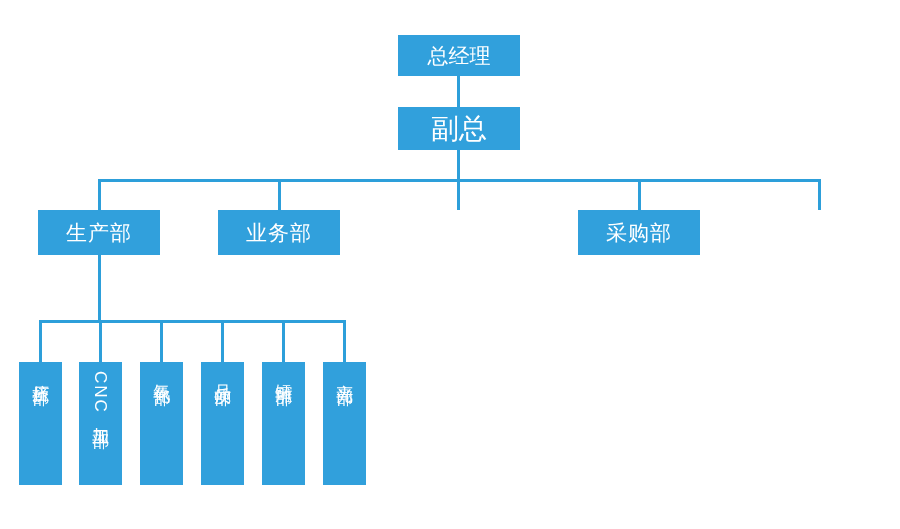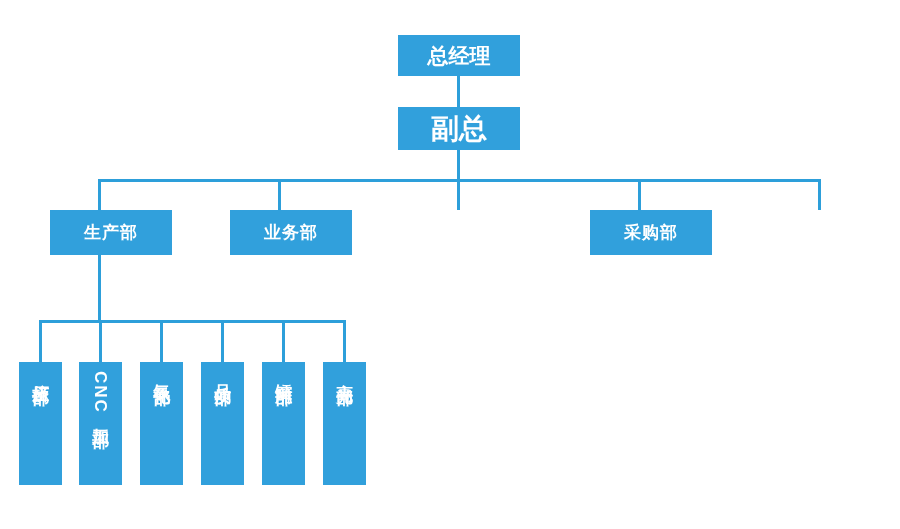--- a/index.html
+++ b/index.html
@@ -12,38 +12,36 @@
   body{
     background:var(--bg);
     font-family:"Liberation Sans","DejaVu Sans",sans-serif;
   }
   .chart{
     position:relative;
     width:900px;
     height:529px;
     background:var(--bg);
     overflow:hidden;
-    font-weight:bold;
   }
   .node{
     position:absolute;
     background:var(--box-fill);
     color:var(--text);
     display:flex;
     align-items:center;
     justify-content:center;
     box-sizing:border-box;
     text-align:center;
   }
   .node.lvl{
     width:122px;
     height:45px;
-    font-size:17px;
+    font-size:21px;
     letter-spacing:1px;
-    margin-left:12px;
   }
   .node.top1{width:122px;height:41px;font-size:21px;}
   .node.top2{width:122px;height:43px;font-size:28px;}
   .node.sub{
     width:43px;
     height:123px;
     align-items:flex-start;
     padding-top:9px;
     font-size:17px;
   }

